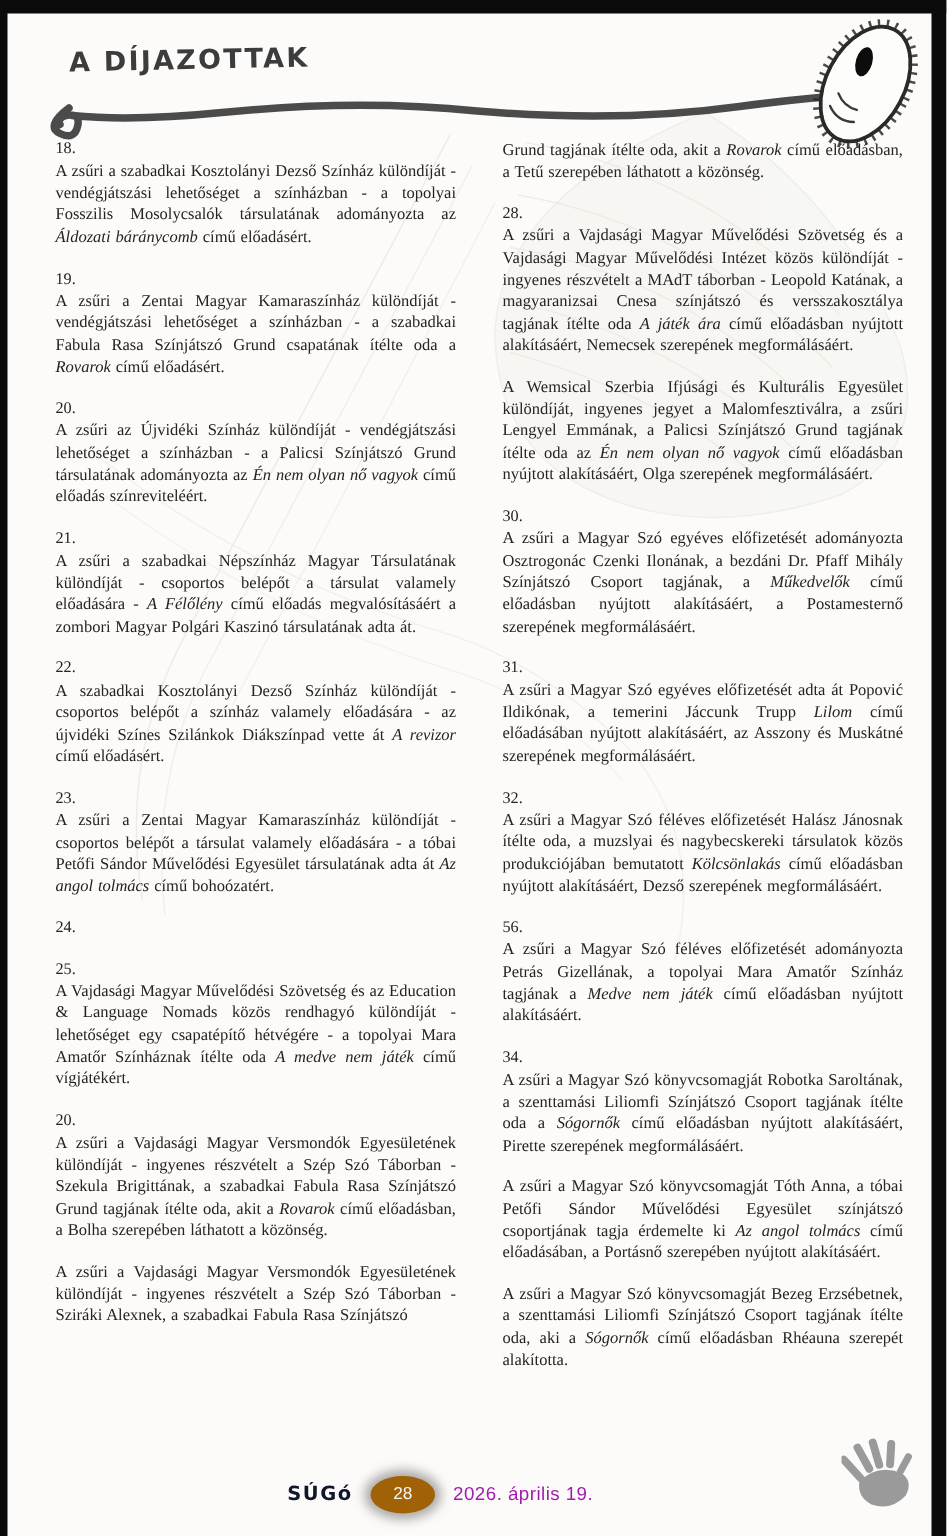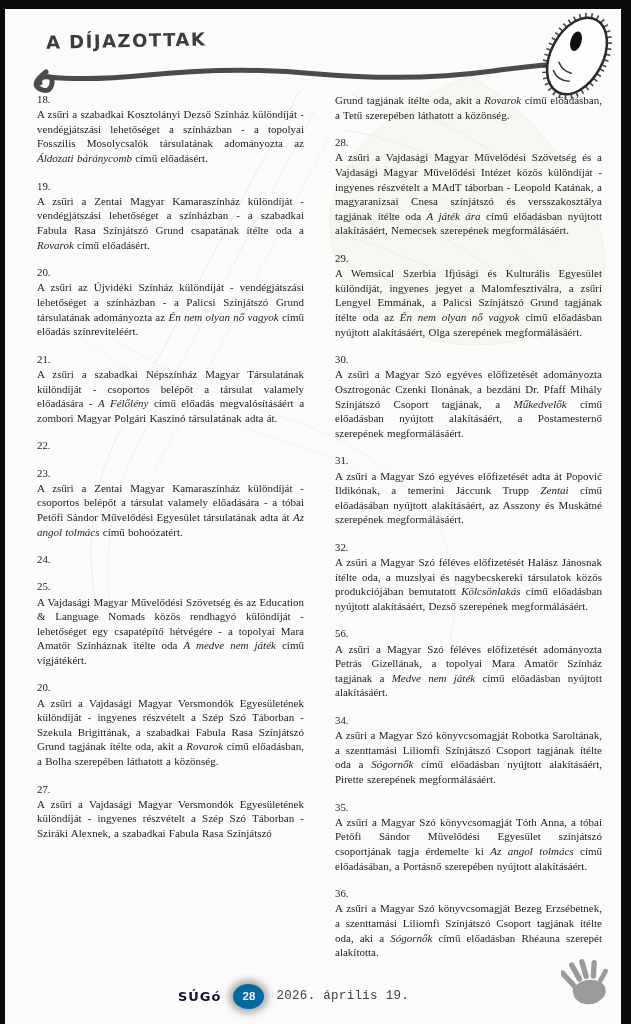--- a/index.html
+++ b/index.html
@@ -53,31 +53,31 @@
   .footer{
     position:absolute;left:0;right:0;top:976px;height:40px;z-index:5;
     display:flex;align-items:center;justify-content:center;gap:12px;
     transform:translateX(-22px);
   }
   .footer-brand{
     font-family:"DejaVu Sans","Liberation Sans",sans-serif;
     font-size:13px;font-weight:700;letter-spacing:1px;color:#0f172a;
   }
   .page-circle{
-    width:31px;height:25px;border-radius:50%;
-    background:#0369a1;
+    width:43px;height:25px;border-radius:50%;
+    background:#a16207;
     box-shadow:0 0 7px 4px rgba(100,100,100,0.55);
     display:flex;align-items:center;justify-content:center;
     color:#f4f4f4;
     font-family:"Liberation Sans","DejaVu Sans",sans-serif;
-    font-size:11.5px;font-weight:700;
+    font-size:11.5px;font-weight:400;
   }
   .footer-date{
-    font-size:12.5px;color:#404040;letter-spacing:0.3px;
-    font-family:Liberation Mono, monospace;
+    font-size:12.5px;color:#a21caf;letter-spacing:0.3px;
+    font-family:Liberation Sans, sans-serif;
   }
   .hand-art{position:absolute;right:18px;bottom:10px;width:52px;height:56px;z-index:5;}
 </style>
 </head>
 <body>
 
 <div class="page">
 
   <svg class="watermark" viewBox="0 0 631 1024" aria-hidden="true">
     <g stroke="#ebe9e4" fill="none" stroke-width="1">
@@ -127,79 +127,76 @@
         <div class="award-item">
           <div class="item-number">20.</div>
           <p class="item-body"><span>A zsűri az Újvidéki Színház különdíját - vendégjátszási lehetőséget a színházban - a Palicsi Színjátszó Grund társulatának adományozta az </span><em>Én nem olyan nő vagyok</em><span> című előadás színreviteléért.</span></p>
         </div>
         <div class="award-item">
           <div class="item-number">21.</div>
           <p class="item-body"><span>A zsűri a szabadkai Népszínház Magyar Társulatának különdíját - csoportos belépőt a társulat valamely előadására - </span><em>A Félőlény</em><span> című előadás megvalósításáért a zombori Magyar Polgári Kaszinó társulatának adta át.</span></p>
         </div>
         <div class="award-item">
           <div class="item-number">22.</div>
+          <p class="item-body"><span>A szabadkai Kosztolányi Dezső Színház különdíját - csoportos belépőt a színház valamely előadására - az újvidéki Színes Szilánkok Diákszínpad vette át </span><em>A revizor</em><span> című előadásért.</span></p>
         </div>
         <div class="award-item">
           <div class="item-number">23.</div>
           <p class="item-body"><span>A zsűri a Zentai Magyar Kamaraszínház különdíját - csoportos belépőt a társulat valamely előadására - a tóbai Petőfi Sándor Művelődési Egyesület társulatának adta át </span><em>Az angol tolmács</em><span> című bohoózatért.</span></p>
         </div>
         <div class="award-item">
           <div class="item-number">24.</div>
         </div>
         <div class="award-item">
           <div class="item-number">25.</div>
           <p class="item-body"><span>A Vajdasági Magyar Művelődési Szövetség és az Education &amp; Language Nomads közös rendhagyó különdíját - lehetőséget egy csapatépítő hétvégére - a topolyai Mara Amatőr Színháznak ítélte oda </span><em>A medve nem játék</em><span> című vígjátékért.</span></p>
         </div>
         <div class="award-item">
           <div class="item-number">20.</div>
           <p class="item-body"><span>A zsűri a Vajdasági Magyar Versmondók Egyesületének különdíját - ingyenes részvételt a Szép Szó Táborban - Szekula Brigittának, a szabadkai Fabula Rasa Színjátszó Grund tagjának ítélte oda, akit a </span><em>Rovarok</em><span> című előadásban, a Bolha szerepében láthatott a közönség.</span></p>
         </div>
         <div class="award-item">
-          <div class="item-number">27.</div>
           <p class="item-body"><span>A zsűri a Vajdasági Magyar Versmondók Egyesületének különdíját - ingyenes részvételt a Szép Szó Táborban - Sziráki Alexnek, a szabadkai Fabula Rasa Színjátszó</span></p>
         </div>
       </div>
     <div class="col">
         <div class="award-item">
           <p class="item-body"><span>Grund tagjának ítélte oda, akit a </span><em>Rovarok</em><span> című előadásban, a Tetű szerepében láthatott a közönség.</span></p>
         </div>
         <div class="award-item">
           <div class="item-number">28.</div>
           <p class="item-body"><span>A zsűri a Vajdasági Magyar Művelődési Szövetség és a Vajdasági Magyar Művelődési Intézet közös különdíját - ingyenes részvételt a MAdT táborban - Leopold Katának, a magyaranizsai Cnesa színjátszó és versszakosztálya tagjának ítélte oda </span><em>A játék ára</em><span> című előadásban nyújtott alakításáért, Nemecsek szerepének megformálásáért.</span></p>
         </div>
         <div class="award-item">
-          <div class="item-number">29.</div>
           <p class="item-body"><span>A Wemsical Szerbia Ifjúsági és Kulturális Egyesület különdíját, ingyenes jegyet a Malomfesztiválra, a zsűri Lengyel Emmának, a Palicsi Színjátszó Grund tagjának ítélte oda az </span><em>Én nem olyan nő vagyok</em><span> című előadásban nyújtott alakításáért, Olga szerepének megformálásáért.</span></p>
         </div>
         <div class="award-item">
           <div class="item-number">30.</div>
           <p class="item-body"><span>A zsűri a Magyar Szó egyéves előfizetését adományozta Osztrogonác Czenki Ilonának, a bezdáni Dr. Pfaff  Mihály Színjátszó Csoport tagjának, a </span><em>Műkedvelők</em><span> című előadásban nyújtott alakításáért, a Postamesternő szerepének megformálásáért.</span></p>
         </div>
         <div class="award-item">
           <div class="item-number">31.</div>
-          <p class="item-body"><span>A zsűri a Magyar Szó egyéves előfizetését adta át Popović Ildikónak, a temerini Jáccunk Trupp </span><em>Zentai</em><span> című előadásában nyújtott alakításáért, az Asszony és Muskátné szerepének megformálásáért.</span></p>
+          <p class="item-body"><span>A zsűri a Magyar Szó egyéves előfizetését adta át Popović Ildikónak, a temerini Jáccunk Trupp </span><em>Lilom</em><span> című előadásában nyújtott alakításáért, az Asszony és Muskátné szerepének megformálásáért.</span></p>
         </div>
         <div class="award-item">
           <div class="item-number">32.</div>
           <p class="item-body"><span>A zsűri a Magyar Szó féléves előfizetését Halász Jánosnak ítélte oda, a muzslyai és nagybecskereki társulatok közös produkciójában bemutatott </span><em>Kölcsönlakás</em><span> című előadásban nyújtott alakításáért, Dezső szerepének megformálásáért.</span></p>
         </div>
         <div class="award-item">
           <div class="item-number">56.</div>
           <p class="item-body"><span>A zsűri a Magyar Szó féléves előfizetését adományozta Petrás Gizellának, a topolyai Mara Amatőr Színház tagjának a </span><em>Medve nem játék</em><span> című előadásban nyújtott alakításáért.</span></p>
         </div>
         <div class="award-item">
           <div class="item-number">34.</div>
           <p class="item-body"><span>A zsűri a Magyar Szó könyvcsomagját Robotka Saroltának, a szenttamási Liliomfi Színjátszó Csoport tagjának ítélte oda a </span><em>Sógornők</em><span> című előadásban nyújtott alakításáért, Pirette szerepének megformálásáért.</span></p>
         </div>
         <div class="award-item">
-          <div class="item-number">35.</div>
           <p class="item-body"><span>A zsűri a Magyar Szó könyvcsomagját Tóth Anna, a tóbai Petőfi Sándor Művelődési Egyesület színjátszó csoportjának tagja érdemelte ki </span><em>Az angol tolmács</em><span> című előadásában, a Portásnő szerepében nyújtott alakításáért.</span></p>
         </div>
         <div class="award-item">
-          <div class="item-number">36.</div>
           <p class="item-body"><span>A zsűri a Magyar Szó könyvcsomagját Bezeg Erzsébetnek, a szenttamási Liliomfi Színjátszó Csoport tagjának ítélte oda, aki a </span><em>Sógornők</em><span> című előadásban Rhéauna szerepét alakította.</span></p>
         </div>
       </div>
   </div>
 
   <div class="footer">
     <span class="footer-brand">SÚGó</span>
     <span class="page-circle">28</span>
     <span class="footer-date">2026. április 19.</span>
   </div>

